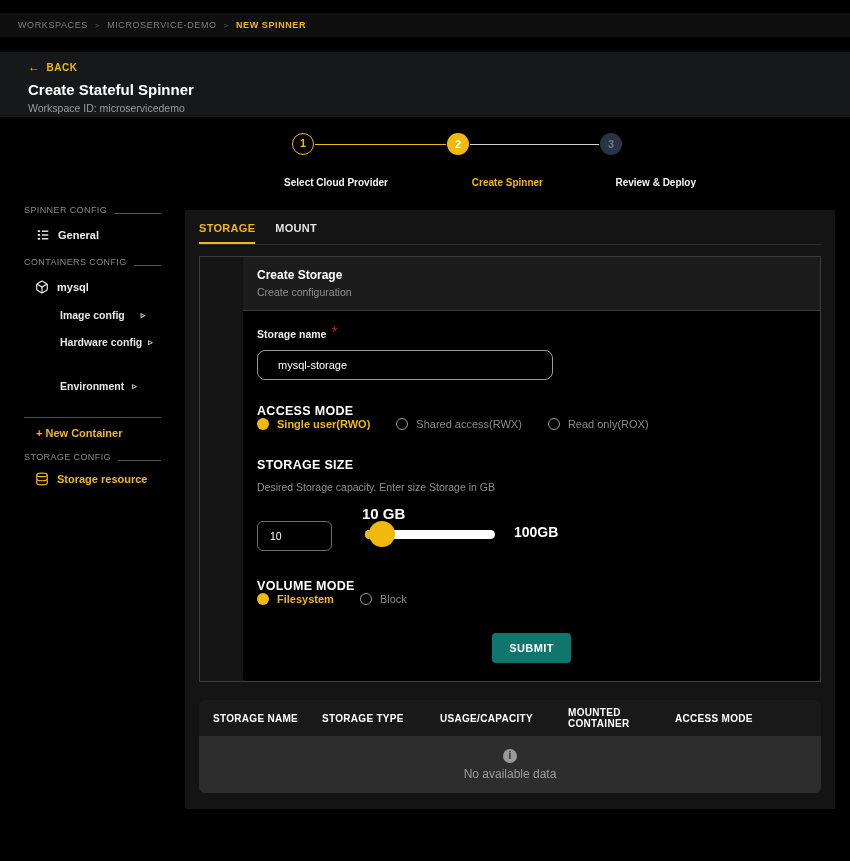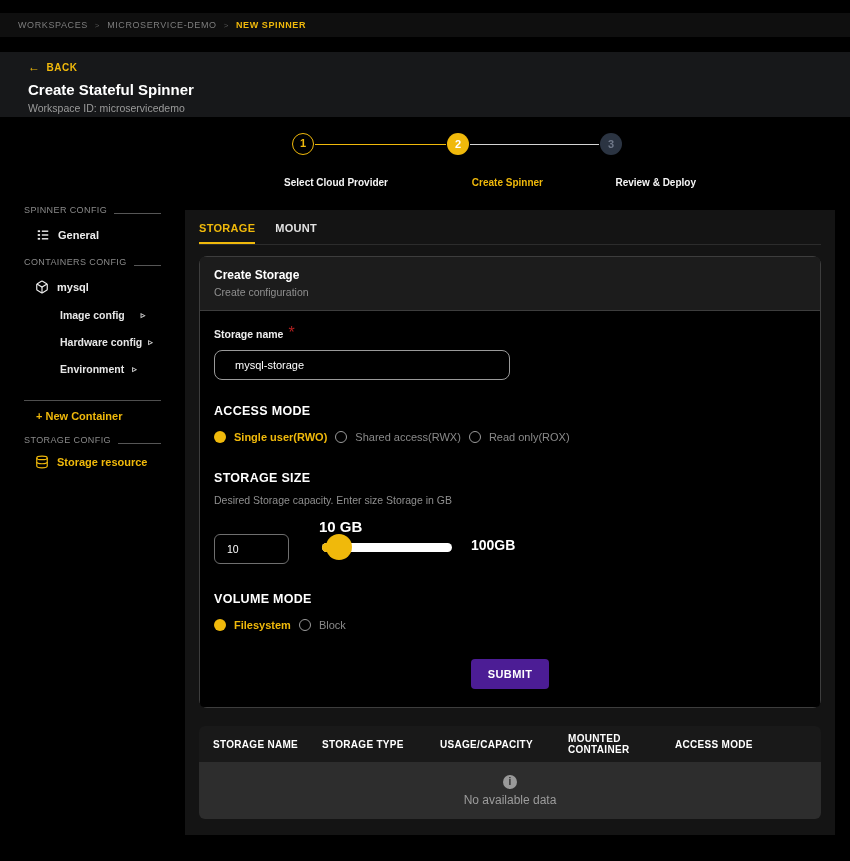--- a/index.html
+++ b/index.html
@@ -50,37 +50,37 @@
   .side-new { color:#f0b90b; font-size:11px; font-weight:bold; padding-left:12px; cursor:pointer; }
   .side-item.active { color:#f0b90b; }
 
   
   .panel { position:absolute; top:210px; left:185px; width:650px; background:#141414; padding-bottom:16px; }
   .tabs { display:flex; gap:20px; margin:0 14px; padding-top:12px; border-bottom:1px solid #2c2c2c; }
   .tab { font-size:11px; font-weight:bold; letter-spacing:.3px; padding-bottom:8px; cursor:pointer; }
   .tab.active { color:#f0b90b; border-bottom:2px solid #f0b90b; }
   .tab.idle { color:#e3e3e3; }
 
-  .card { margin:11px 14px 0; border:1px solid #3d3d3d; border-radius:8px; }
+  .card { margin:11px 14px 0; border:1px solid #3d3d3d; border-radius:0;padding-left:43px; }
   .card-head { background:#1c1c1c; padding:11px 14px 12px; border-bottom:1px solid #3d3d3d;
                border-radius:4px 4px 0 0; }
   .card-title { color:#fff; font-size:12px; font-weight:bold; }
   .card-sub { color:#8f8f8f; font-size:10.5px; margin-top:4px; }
   .card-body { background:#000; padding:13px 14px 14px; border-radius:0 0 4px 4px; }
 
   .field-label { color:#ececec; font-size:10.5px; font-weight:bold; }
   .req { color:#b22020; margin-left:5px; }
   .name-input { margin-top:8px; width:296px; height:30px; background:transparent; color:#fff;
                 font-size:11px; border:1px solid #9a9a9a; border-radius:8px; padding:0 10px 0 20px;
                 outline:none; display:block; }
 
   .sect-h { color:#fff; font-size:12.5px; font-weight:bold; letter-spacing:.3px; }
   .sect-desc { color:#8f8f8f; font-size:10.5px; margin-top:9px; }
 
-  .radio-row { display:flex; gap:8px; margin-top:13px; }
+  .radio-row { display:flex; gap:26px; }
   .radio { display:flex; align-items:center; gap:8px; cursor:pointer; }
   .radio .dot { width:12px; height:12px; border-radius:50%; flex:none; }
   .radio.sel .dot { background:#f0b90b; }
   .radio.unsel .dot { border:1.5px solid #9a9a9a; }
   .radio.sel .rlabel { color:#f0b90b; font-size:11px; font-weight:bold; }
   .radio.unsel .rlabel { color:#8a8a8a; font-size:11px; }
 
   .size-row { display:flex; margin-top:12px; }
   .size-input { width:75px; height:30px; margin-top:16px; background:transparent; color:#fff;
                 font-size:10.5px; border:1px solid #6f6f6f; border-radius:6px; padding:0 12px;
@@ -89,21 +89,21 @@
   .slider-value { position:absolute; top:0; left:-3px; color:#fff; font-size:15px; font-weight:bold; }
   .slider-track { position:absolute; top:25px; left:0; width:130px; height:9px; background:#fff;
                   border-radius:5px; cursor:pointer; }
   .slider-fill { position:absolute; top:25px; left:0; width:22px; height:9px; background:#f0b90b;
                  border-radius:5px 0 0 5px; }
   .slider-thumb { position:absolute; top:16px; left:4px; width:26px; height:26px; border-radius:50%;
                   background:#f0b90b; cursor:grab; }
   .slider-max { margin-left:19px; margin-top:19px; color:#fff; font-size:14px; font-weight:bold; }
 
   .submit-row { display:flex; justify-content:center; margin-top:28px; margin-bottom:4px; }
-  .submit-btn { background:#4c1d95; color:#fff; border:none; border-radius:4px; font-size:11px;
+  .submit-btn { background:#0f766e; color:#fff; border:none; border-radius:4px; font-size:11px;
                 font-weight:bold; letter-spacing:.4px; padding:9px 17px; cursor:pointer; }
 
   .s-table { margin:18px 14px 0; border-radius:6px; overflow:hidden; }
   .s-thead { background:#191919; display:grid; grid-template-columns:109px 118px 128px 107px 1fr;
              min-height:36px; align-items:center; padding-left:14px; }
   .s-th { color:#fff; font-size:10px; font-weight:bold; letter-spacing:.3px; padding-right:10px; }
   .s-tbody { background:#2d2d2d; padding:9px 0 12px; text-align:center; }
   .info-icon { display:inline-block; width:14px; height:14px; border-radius:50%; background:#999;
                color:#2d2d2d; font-size:10px; font-weight:bold; line-height:14px; font-style:normal; }
   .empty-text { color:#9c9c9c; font-size:12px; margin-top:4px; }
@@ -176,21 +176,21 @@
   </div>
 
   <div class="side-sub" style="margin-top:15px;gap:16px;">
     <span>Image config</span>
     <span class="tri">▹</span>
   </div>
   <div class="side-sub" style="margin-top:15px;">
     <span>Hardware config</span>
     <span class="tri">▹</span>
   </div>
-  <div class="side-sub" style="margin-top:15px;gap:8px;">
+  <div class="side-sub" style="margin-top:32px;gap:8px;">
     <span>Environment</span>
     <span class="tri">▹</span>
   </div>
 
   <div class="side-divider" style="margin-top:25px;"></div>
 
   <div class="side-new" style="margin-top:9px;">+ New Container</div>
 
   <div class="side-section" style="margin-top:13px;">
     <span>STORAGE CONFIG</span>

